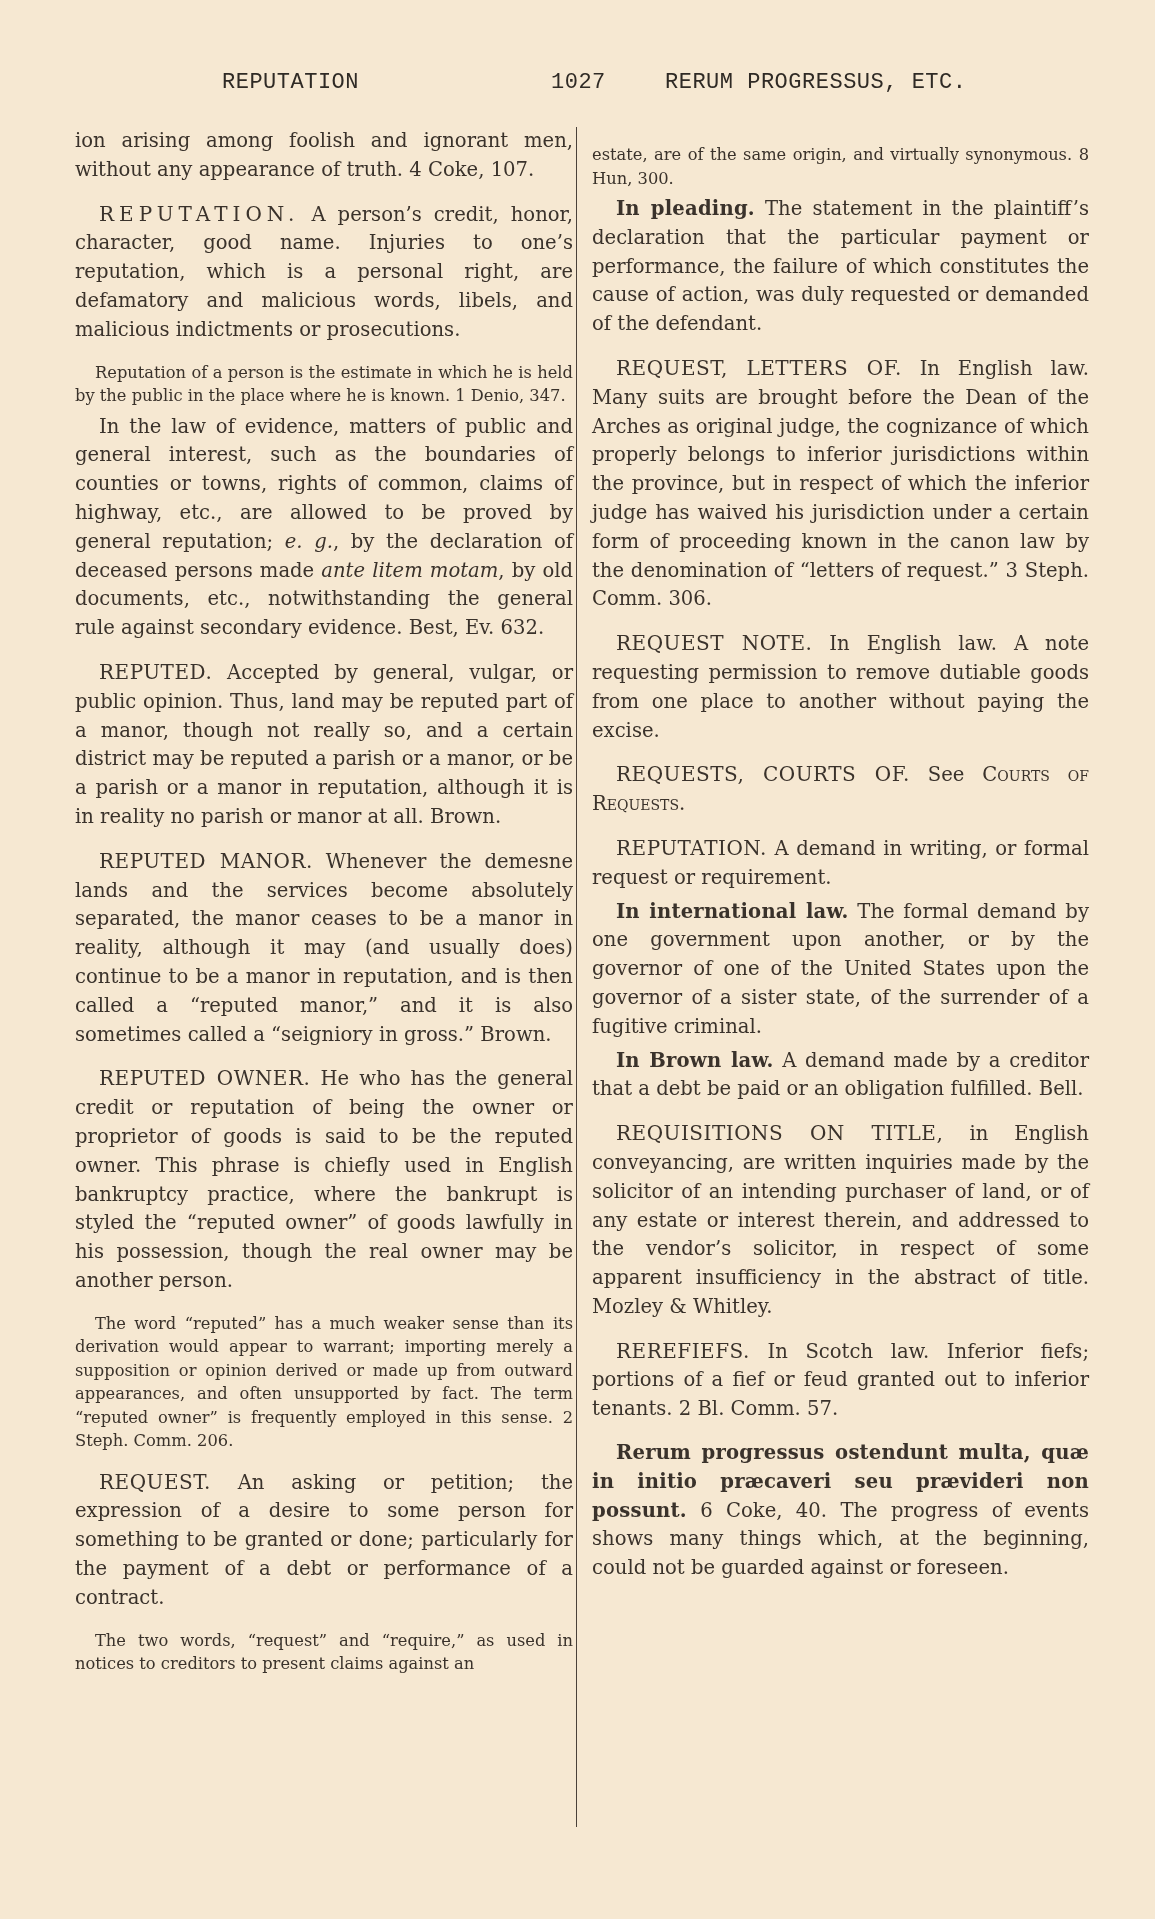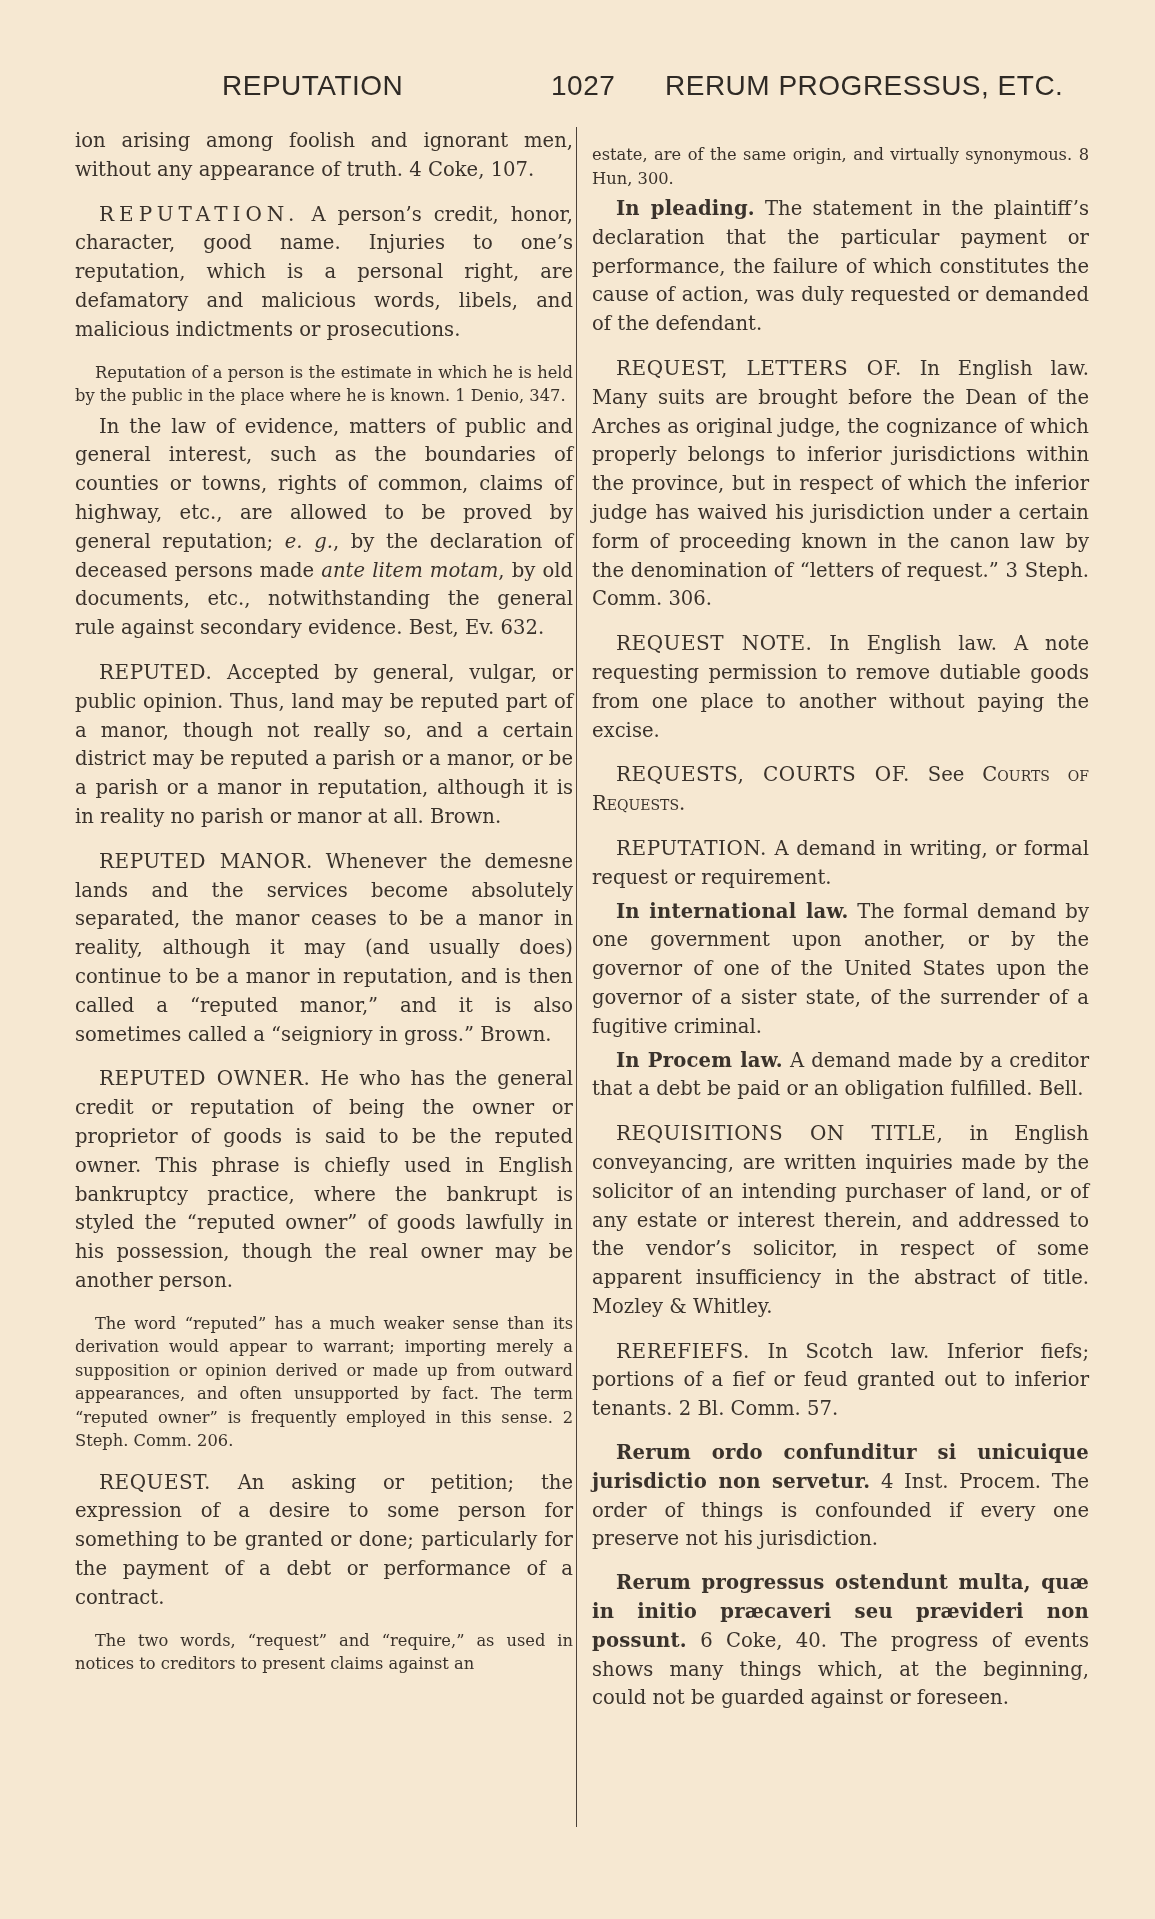--- a/index.html
+++ b/index.html
@@ -6,22 +6,22 @@
   body {
     width: 1155px; height: 1919px;
     background: #f6e8d2;
     color: #3a322b;
     font-family: "DejaVu Serif", serif;
     position: relative;
     overflow: hidden;
   }
   .page-header {
     position: absolute; top: 70px; left: 0; width: 1155px; height: 30px;
-    font-family: Liberation Sans, sans-serif;
-    font-size: 28px; letter-spacing: 0.5px; color: #2f2a25;
+    font-family: Liberation Mono, monospace;
+    font-size: 22px; letter-spacing: 0.5px; color: #2f2a25;
   }
   .page-header span { position: absolute; top: 0; white-space: nowrap; }
   .hdr-left { left: 222px; }
   .hdr-center { left: 551px; }
   .hdr-right { left: 665px; }
 
   .column {
     position: absolute; top: 127px;
     font-size: 19.6px; line-height: 28.8px;
     text-align: justify;
@@ -96,23 +96,22 @@
 
   <p class="entry gap"><span class="term">REQUEST, LETTERS OF.</span><span> In English law. Many suits are brought before the Dean of the Arches as original judge, the cognizance of which properly belongs to inferior jurisdictions within the province, but in respect of which the inferior judge has waived his jurisdiction under a certain form of proceeding known in the canon law by the denomination of “letters of request.” 3 Steph. Comm. 306.</span></p>
 
   <p class="entry gap"><span class="term">REQUEST NOTE.</span><span> In English law. A note requesting permission to remove dutiable goods from one place to another without paying the excise.</span></p>
 
   <p class="entry gap"><span class="term">REQUESTS, COURTS OF.</span><span> See </span><span class="sc">Courts of Requests</span><span>.</span></p>
 
   <div class="gap">
     <p class="entry"><span class="term">REPUTATION.</span><span> A demand in writing, or formal request or requirement.</span></p>
     <p class="entry gap-s"><span class="subhead">In international law.</span><span> The formal demand by one government upon another, or by the governor of one of the United States upon the governor of a sister state, of the surrender of a fugitive criminal.</span></p>
-    <p class="entry gap-s"><span class="subhead">In Procem law.</span><span> A demand made by a creditor that a debt be paid or an obligation fulfilled. Bell.</span></p>
+    <p class="entry gap-s"><span class="subhead">In Brown law.</span><span> A demand made by a creditor that a debt be paid or an obligation fulfilled. Bell.</span></p>
   </div>
 
   <p class="entry gap"><span class="term">REQUISITIONS ON TITLE,</span><span> in English conveyancing, are written inquiries made by the solicitor of an intending purchaser of land, or of any estate or interest therein, and addressed to the vendor’s solicitor, in respect of some apparent insufficiency in the abstract of title. Mozley &amp; Whitley.</span></p>
 
   <p class="entry gap"><span class="term">REREFIEFS.</span><span> In Scotch law. Inferior fiefs; portions of a fief or feud granted out to inferior tenants. 2 Bl. Comm. 57.</span></p>
 
-  <p class="entry gap"><span class="subhead">Rerum ordo confunditur si unicuique jurisdictio non servetur.</span><span> 4 Inst. Procem. The order of things is confounded if every one preserve not his jurisdiction.</span></p>
 
   <p class="entry gap"><span class="subhead">Rerum progressus ostendunt multa, quæ in initio præcaveri seu prævideri non possunt.</span><span> 6 Coke, 40. The progress of events shows many things which, at the beginning, could not be guarded against or foreseen.</span></p>
 </div>
 
 </body></html>

